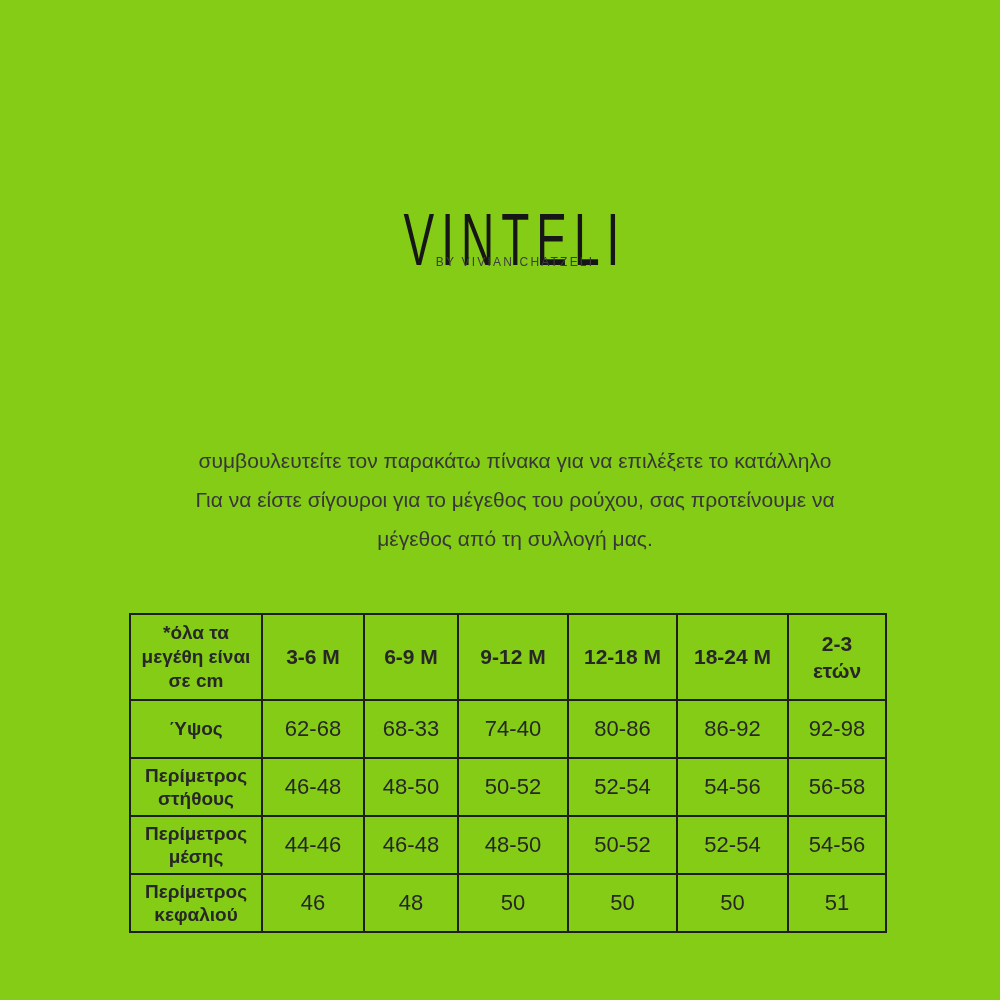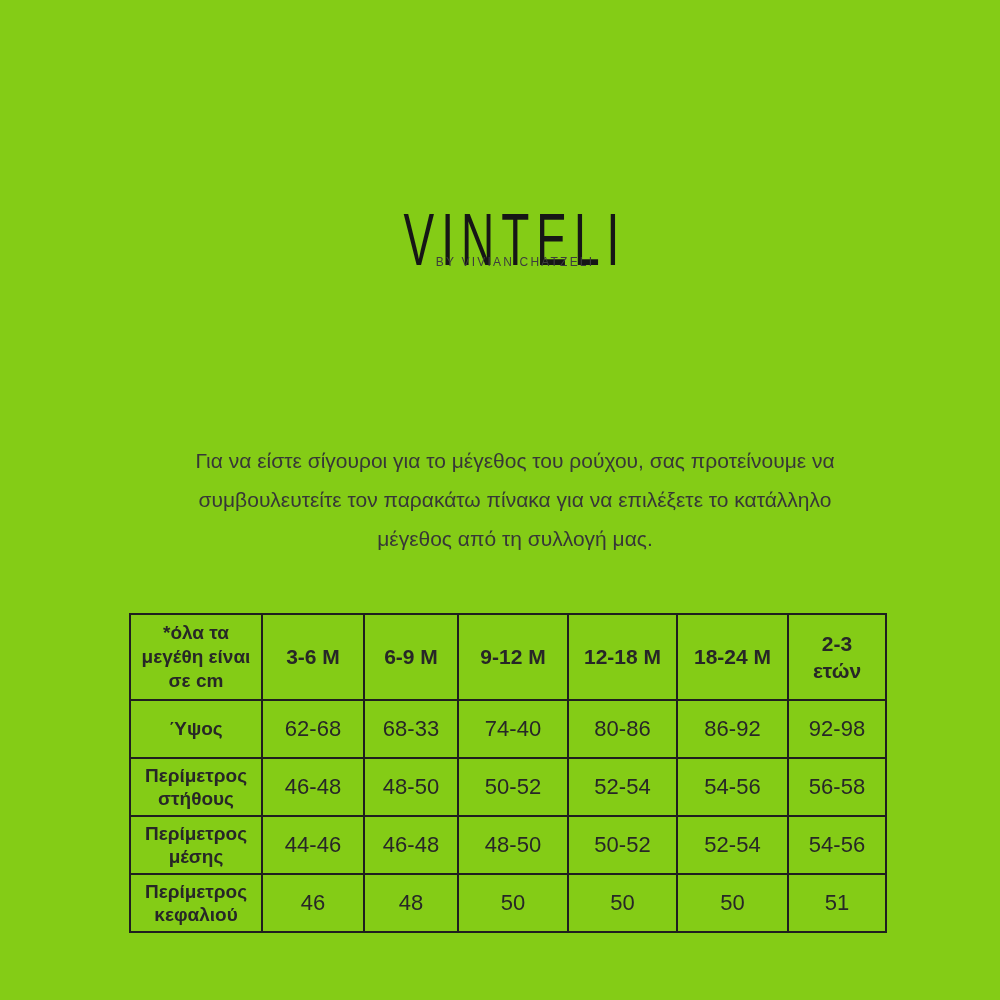--- a/index.html
+++ b/index.html
@@ -97,22 +97,22 @@
 <body>
 
 <div class="page">
 
   <div class="brand">VINTELI</div>
 
   <div class="tagline">BY VIVIAN CHATZELI</div>
 
 
   <p class="intro">
+    <span class="line">συμβουλευτείτε τον παρακάτω πίνακα για να επιλέξετε το κατάλληλο</span>
     <span class="line">Για να είστε σίγουροι για το μέγεθος του ρούχου, σας προτείνουμε να</span>
-    <span class="line">συμβουλευτείτε τον παρακάτω πίνακα για να επιλέξετε το κατάλληλο</span>
     <span class="line">μέγεθος από τη συλλογή μας.</span>
   </p>
 
   <table class="size-table">
     <colgroup>
       <col style="width:132px">
       <col style="width:102px">
       <col style="width:94px">
       <col style="width:110px">
       <col style="width:109px">

